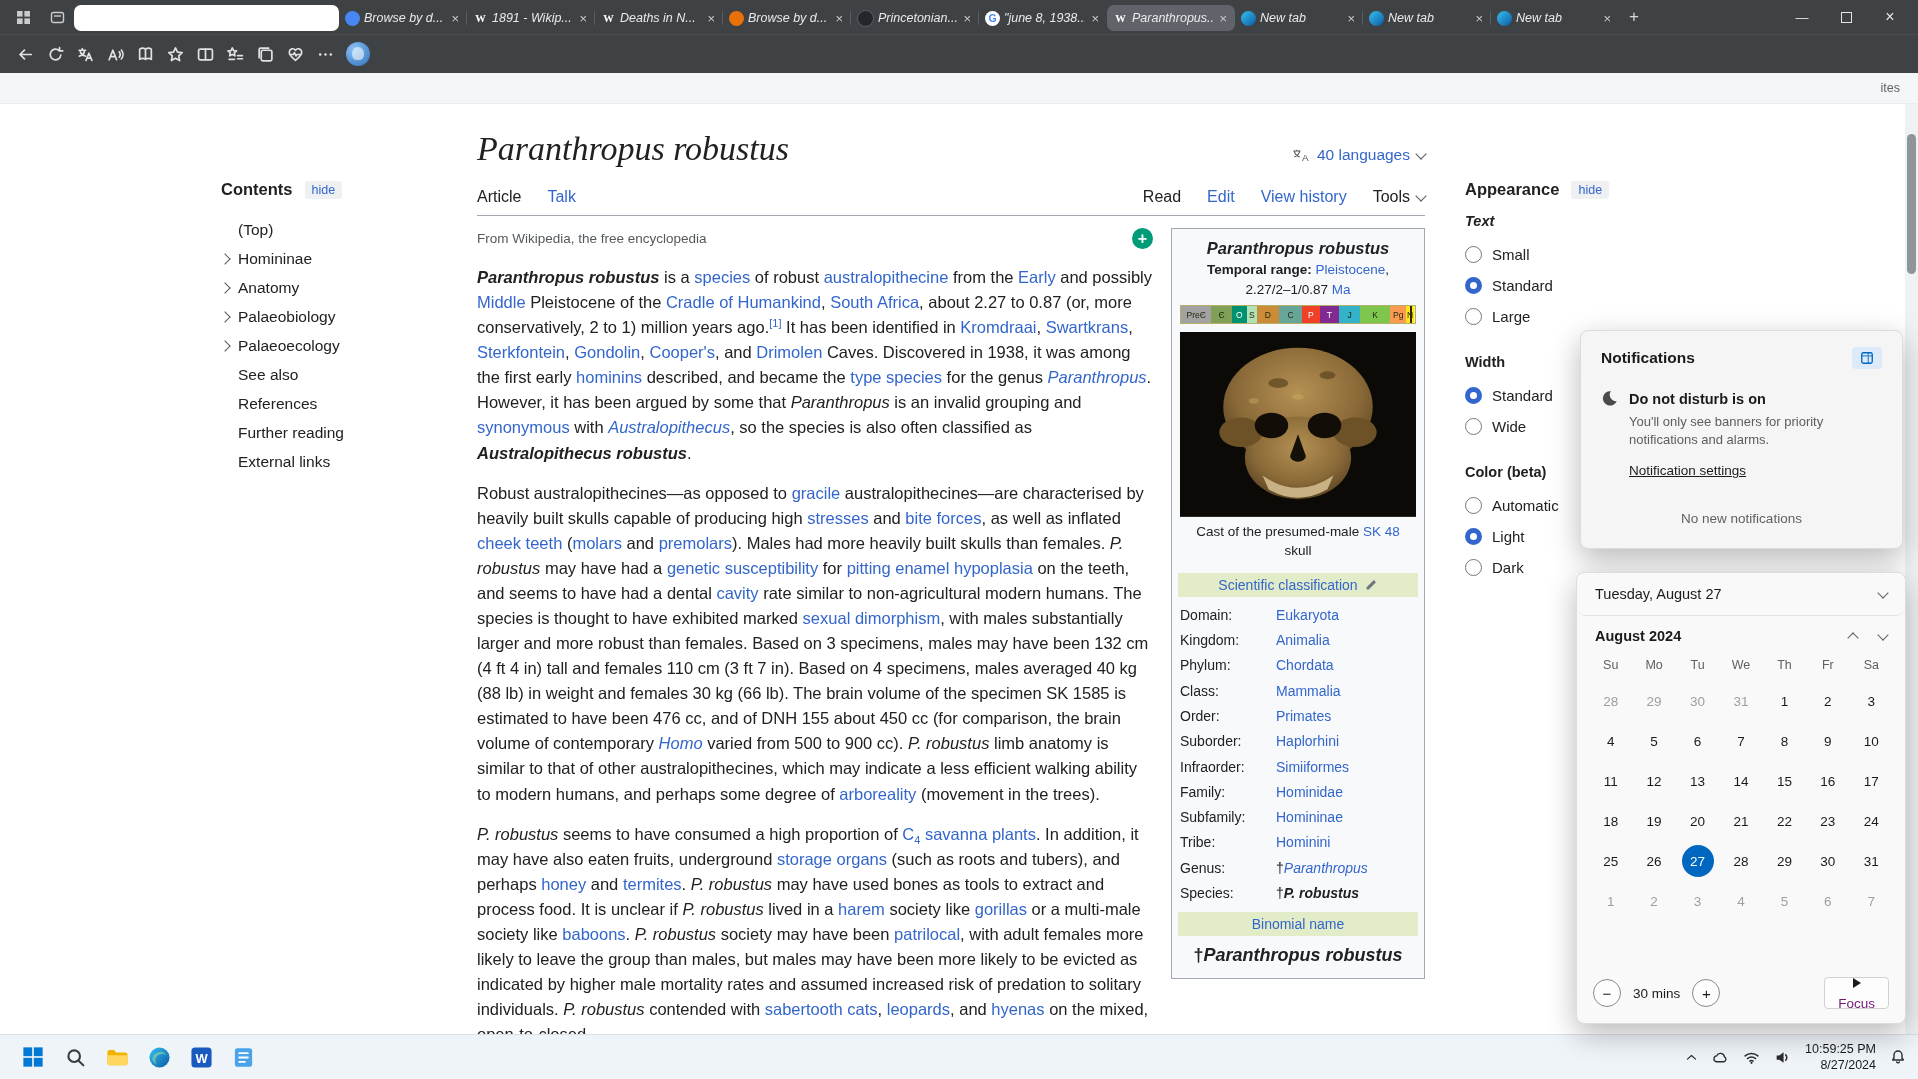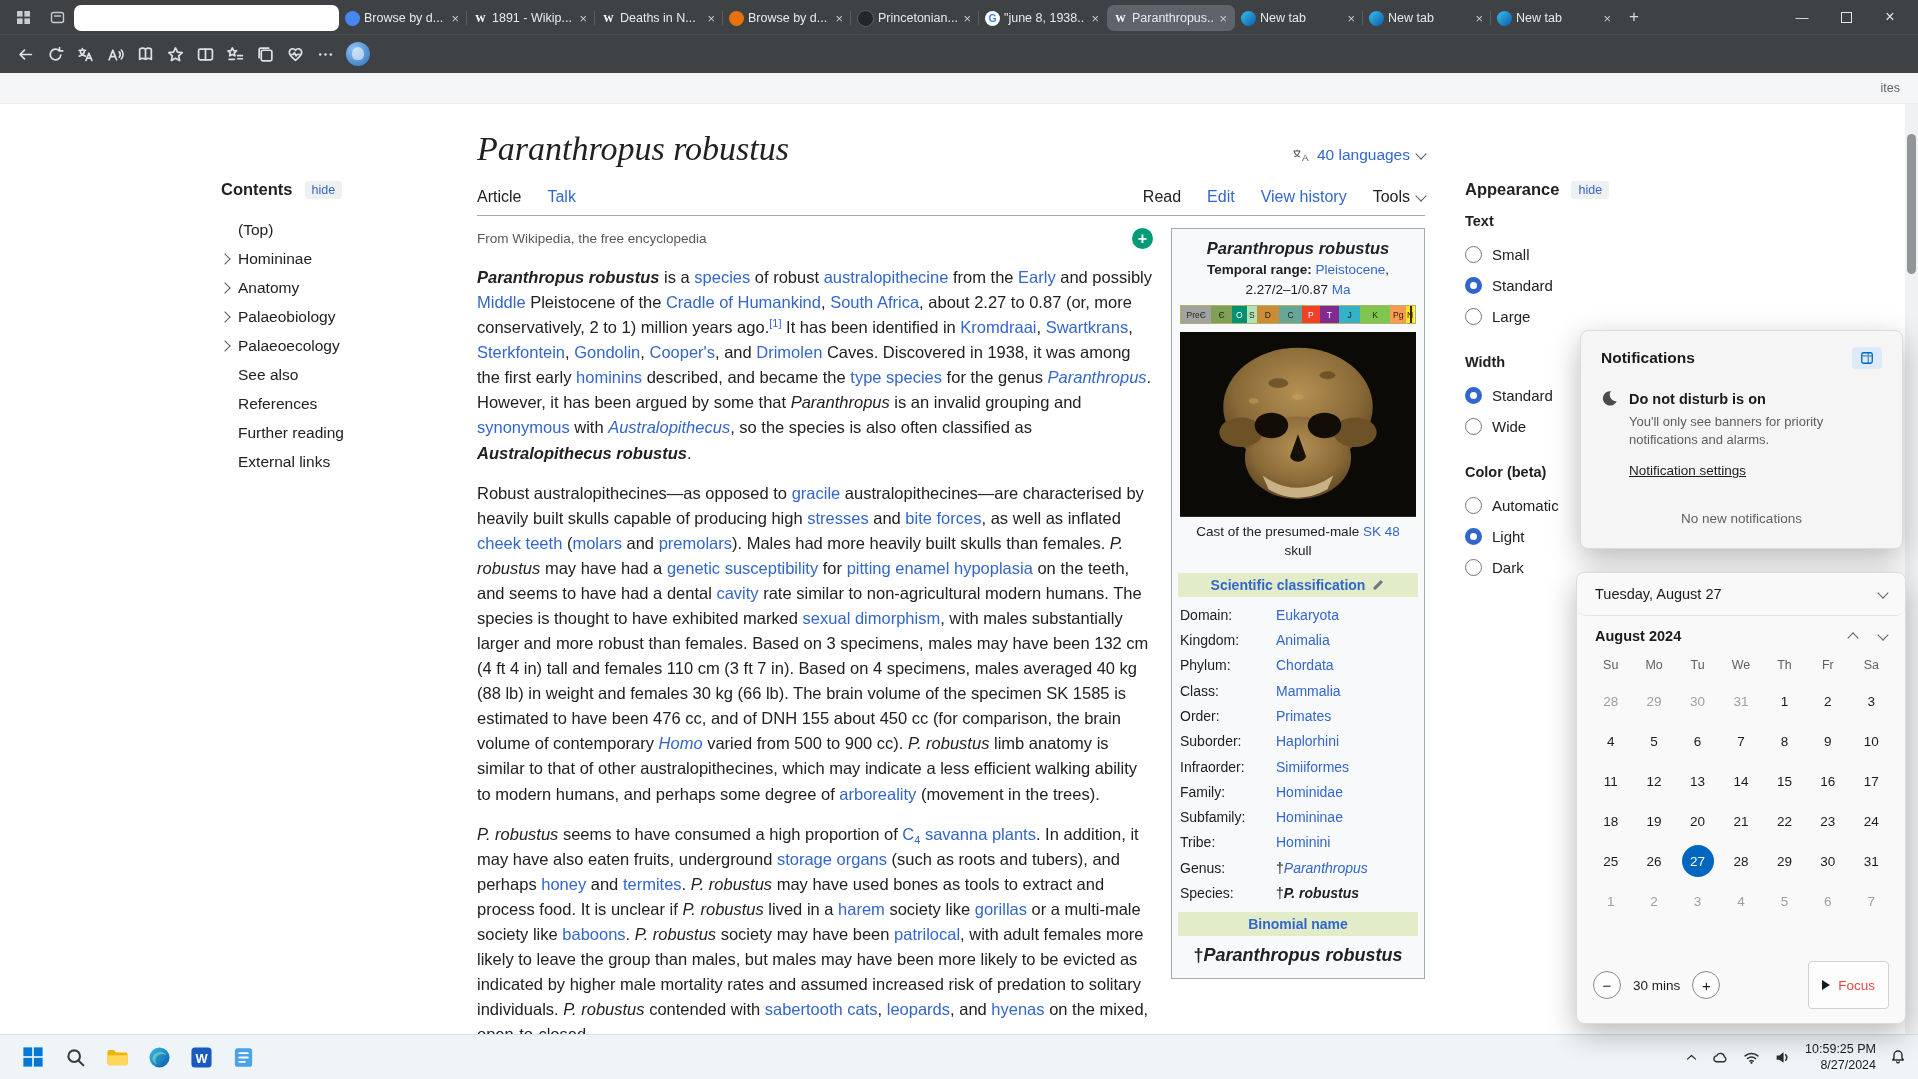--- a/index.html
+++ b/index.html
@@ -13,21 +13,21 @@
   .chev.right{transform:rotate(-45deg);}
 
   
   .tabstrip{height:34px;background:#3f4245;display:flex;align-items:center;padding:0 6px;}
   .chrome-icon{width:34px;height:26px;display:flex;align-items:center;justify-content:center;color:#cfd2d5;flex:0 0 auto;}
   .tab{width:128px;height:26px;margin-top:2px;display:flex;align-items:center;padding:0 6px;box-sizing:border-box;color:#e8e9ea;font-size:12.5px;border-radius:7px;position:relative;flex:0 0 auto;}
   .tab + .tab::before{content:"";position:absolute;left:-1px;top:6px;bottom:6px;width:1px;background:rgba(255,255,255,.14);}
   .tab.active{background:#60646a;}
   .tab.active::before,.tab.active + .tab::before{display:none;}
   .tab.blank{background:#ffffff;width:265px;border-radius:7px;}
-  .tab-label{flex:1;overflow:hidden;white-space:nowrap;margin:4px 4px;}
+  .tab-label{flex:1;overflow:hidden;white-space:nowrap;margin:4px 4px;font-style:italic;}
   .tab-close{color:#c9cccf;font-size:13px;padding:0 2px;}
   .favicon{width:15px;height:15px;border-radius:50%;display:flex;align-items:center;justify-content:center;font-size:10.5px;flex:0 0 auto;}
   .fav-wikipedia{color:#fff;font-family:"Liberation Serif",serif;font-weight:bold;}
   .fav-google{background:#fff;color:#4285f4;font-weight:bold;}
   .fav-globe-blue{background:#4687f4;}
   .fav-globe-orange{background:#e8710a;}
   .fav-dark{background:#23272b;border:1px solid #5c6065;}
   .fav-edge{background:linear-gradient(135deg,#35c1f1,#0c59a4);}
   .newtab-btn{color:#d6d8da;font-size:17px;padding:0 10px;}
   .ts-spacer{flex:1;}
@@ -82,33 +82,33 @@
   .ib-temporal{text-align:center;font-size:13.5px;line-height:1.45;padding-bottom:6px;}
   .ib-temporal .tlabel{font-weight:bold;}
   .timeline{position:relative;display:flex;height:17px;border:1px solid #b5b069;margin:0 2px 8px;overflow:hidden;}
   .tl-seg{display:flex;align-items:center;justify-content:center;font-size:8.5px;color:#23290f;overflow:hidden;white-space:nowrap;}
   .tl-seg.lt{color:#fff;}
   .tl-marker{position:absolute;right:3px;top:0;width:2px;height:100%;background:#33250d;}
   .ib-image{margin:2px 2px 4px;}
   .ib-image svg{display:block;width:100%;height:auto;}
   .ib-caption{text-align:center;font-size:13.5px;line-height:1.4;padding:2px 4px 8px;}
   .ib-section{background:var(--taxobox,#e3ecc8);text-align:center;font-weight:bold;padding:4px 0;margin:4px 0;display:flex;align-items:center;justify-content:center;gap:7px;}
-  .ib-section a{font-weight:bold;}
+  .ib-section a{font-weight:normal;}
   .taxo{padding:2px 2px;}
   .tx-row{display:flex;padding:3.2px 0;line-height:1.35;}
   .tx-label{width:96px;flex:0 0 auto;}
   .tx-value{flex:1;}
   .ib-binomial{text-align:center;font-weight:bold;font-style:italic;padding:5px 0 2px;font-size:18px;}
 
   
   .appearance{position:absolute;left:1465px;top:76px;width:250px;font-size:15px;}
   .ap-head{display:flex;align-items:center;gap:12px;margin-bottom:14px;}
   .ap-title{font-weight:bold;font-size:16.5px;}
   .ap-label{font-weight:bold;font-size:14.5px;margin:22px 0 10px;}
-  .ap-section:first-child .ap-label{margin-top:3px;}
+  .ap-section:first-child .ap-label{margin-top:3px;font-style:italic;}
   .ap-option{display:flex;align-items:center;gap:10px;padding:7px 0;cursor:pointer;}
   .radio{width:17px;height:17px;border-radius:50%;border:1.6px solid #72777d;box-sizing:border-box;background:#fff;flex:0 0 auto;}
   .radio.sel{border:5.5px solid var(--accent-wiki,#36c);}
 
   
   .popup{position:absolute;background:#f5f5f5;border:1px solid #dcdcdc;border-radius:8px;box-shadow:0 10px 30px rgba(0,0,0,.28);z-index:50;box-sizing:border-box;}
   .notif{left:1580px;top:330px;width:323px;height:219px;padding:16px 20px;display:flex;flex-direction:column;}
   .notif-head{display:flex;justify-content:space-between;align-items:center;margin-bottom:20px;}
   .notif-title{font-size:15.5px;font-weight:bold;color:#1b1b1b;}
   .notif-opt{width:30px;height:22px;border-radius:4px;background:#dceafa;display:flex;align-items:center;justify-content:center;}
@@ -126,21 +126,21 @@
   .cal-nav{display:flex;gap:22px;color:#5f5f5f;align-items:center;}
   .cal-grid{display:grid;grid-template-columns:repeat(7,1fr);padding:2px 12px;row-gap:2px;}
   .cal-hcell{height:26px;display:flex;align-items:center;justify-content:center;font-size:12.5px;color:#5f5f5f;}
   .cal-cell{height:38px;display:flex;align-items:center;justify-content:center;font-size:13.5px;color:#1b1b1b;cursor:pointer;}
   .cal-cell.out{color:#9f9f9f;}
   .cal-cell span{width:32px;height:32px;border-radius:50%;display:flex;align-items:center;justify-content:center;}
   .cal-cell.selected span{background:var(--accent,#0067c0);color:#fff;}
   .cal-foot{display:flex;align-items:center;padding:10px 16px 14px;margin-top:auto;}
   .stepper{width:26px;height:26px;border-radius:50%;border:1px solid #8a8a8a;display:flex;align-items:center;justify-content:center;font-size:15px;color:#1b1b1b;background:#fdfdfd;}
   .focus-mins{margin:0 12px;font-size:13.5px;color:#1b1b1b;}
-  .focus-btn{margin-left:auto;height:30px;padding:8px 13px;border:1px solid #d1d1d1;border-radius:4px;background:#fdfdfd;display:flex;align-items:center;gap:8px;font-size:13.5px;color:#ef4444;}
+  .focus-btn{margin-left:auto;height:30px;padding:0 13px;border:1px solid #d1d1d1;border-radius:4px;background:#fdfdfd;display:flex;align-items:center;gap:8px;font-size:13.5px;color:#701a75;flex-direction:column;}
   .play-tri{width:0;height:0;border-left:8px solid #1b1b1b;border-top:5px solid transparent;border-bottom:5px solid transparent;}
 
   
   .taskbar{position:absolute;left:0;right:0;bottom:0;height:45px;background:#eff4f9;border-top:1px solid rgba(0,0,0,.08);display:flex;align-items:center;padding:0 12px;box-sizing:border-box;}
   .tb-app{width:42px;height:38px;display:flex;align-items:center;justify-content:center;border-radius:5px;flex:0 0 auto;}
   .tray{margin-left:auto;display:flex;align-items:center;gap:14px;}
   .tray-ico{display:flex;align-items:center;justify-content:center;color:#2b2b2b;}
   .tray-ico svg{stroke:#2b2b2b;fill:none;stroke-width:1.4;stroke-linecap:round;stroke-linejoin:round;}
   .clock{text-align:right;font-size:12.5px;color:#1b1b1b;line-height:1.3;}
 </style>

